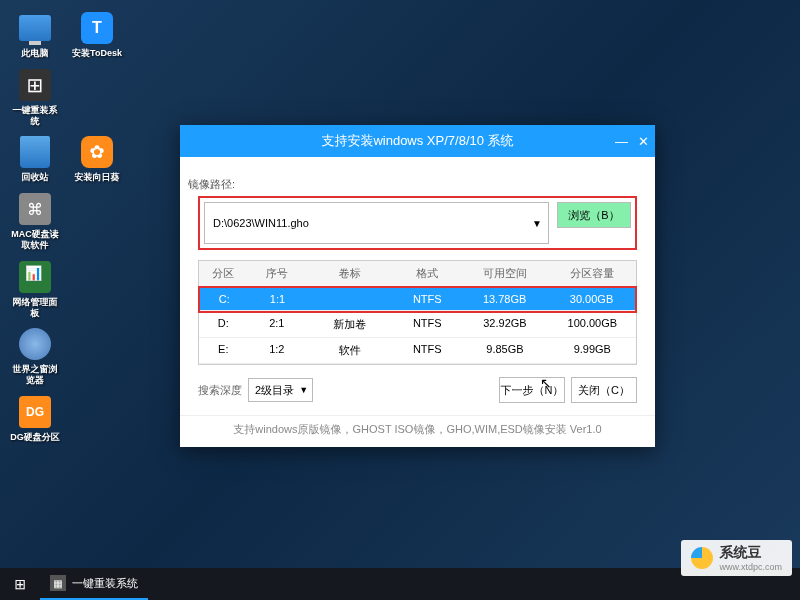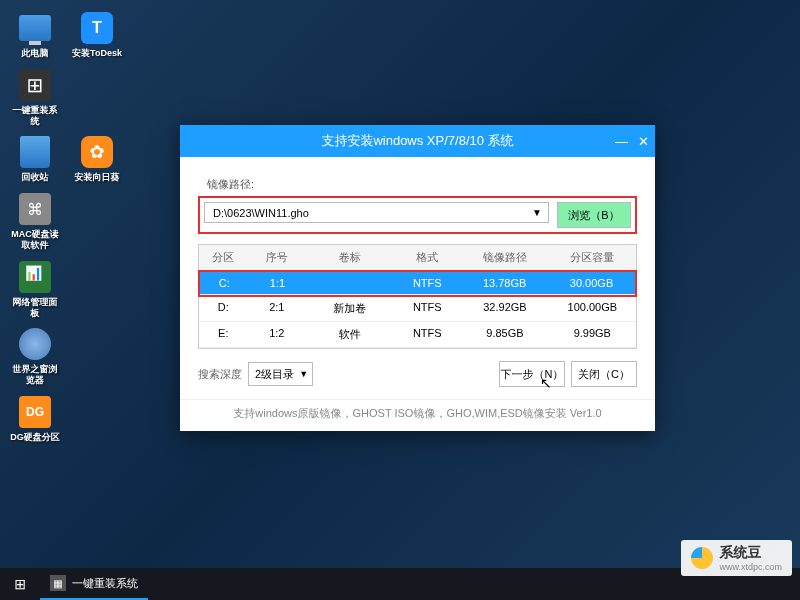--- a/index.html
+++ b/index.html
@@ -34,24 +34,24 @@
     .title-controls { position: absolute; right: 6px; display: flex; gap: 10px; }
     .title-controls span { color: #fff; cursor: pointer; font-size: 13px; }
     
     .radio-row { padding: 12px 20px 8px; display: flex; gap: 28px; align-items: center; }
     .radio-item { display: flex; align-items: center; gap: 5px; font-size: 12px; cursor: pointer; }
     .radio { width: 13px; height: 13px; border: 2px solid #1e9fff; border-radius: 50%; display: flex; align-items: center; justify-content: center; }
     .radio.checked::after { content:''; width:7px; height:7px; background:#1e9fff; border-radius:50%; }
     .radio.unchecked { border-color:#888; }
     .radio-item.active { color: #1e9fff; }
     
-    .path-label { padding: 0 27px; font-size: 11px; color: #555; }
+    .path-label { padding: 0 8px; font-size: 11px; color: #555; }
     
     .path-row { margin: 4px 18px 10px; display: flex; gap: 8px; border: 2px solid #e03030; padding: 4px; }
-    .path-select { flex: 1; height: 21px; border: 1px solid #bbb; display: flex; align-items: center; padding: 4px 8px; font-size: 11px; position: relative; }
+    .path-select { flex: 1; height: 42px; border: 1px solid #bbb; display: flex; align-items: center; padding: 4px 8px; font-size: 11px; position: relative; }
     .path-select .arrow { position: absolute; right: 6px; font-size: 10px; }
     .browse-btn { width: 74px; height: 26px; border: 1px solid #bbb; background: #86efac; font-size: 11px; cursor: pointer; }
     
     .cursor-mark { position: absolute; left: 360px; top: 250px; font-size: 14px; color: #000; z-index: 50; pointer-events:none; }
     
     .table-wrap { margin: 0 18px; border: 1px solid #ccc; }
     .thead { display: flex; background: #f5f5f5; border-bottom: 1px solid #ddd; font-size: 11px; color: #666; }
     .thead > div, .trow > div { padding: 5px 4px; text-align: center; }
     .col-drv { width: 50px; }
     .col-seq { width: 60px; }
@@ -182,21 +182,21 @@
     </div>
 
     <div class="cursor-mark">↖</div>
 
     <div class="table-wrap">
       <div class="thead">
         <div class="col-drv">分区</div>
         <div class="col-seq">序号</div>
         <div class="col-vol">卷标</div>
         <div class="col-fmt">格式</div>
-        <div class="col-free">镜像路径</div>
+        <div class="col-free">可用空间</div>
         <div class="col-total">分区容量</div>
       </div>
       <div class="tbody">
         <div class="highlight-row-border">
         <div class="trow selected">
           <div class="col-drv">C:</div>
           <div class="col-seq">1:1</div>
           <div class="col-vol"></div>
           <div class="col-fmt">NTFS</div>
           <div class="col-free">13.78GB</div>

